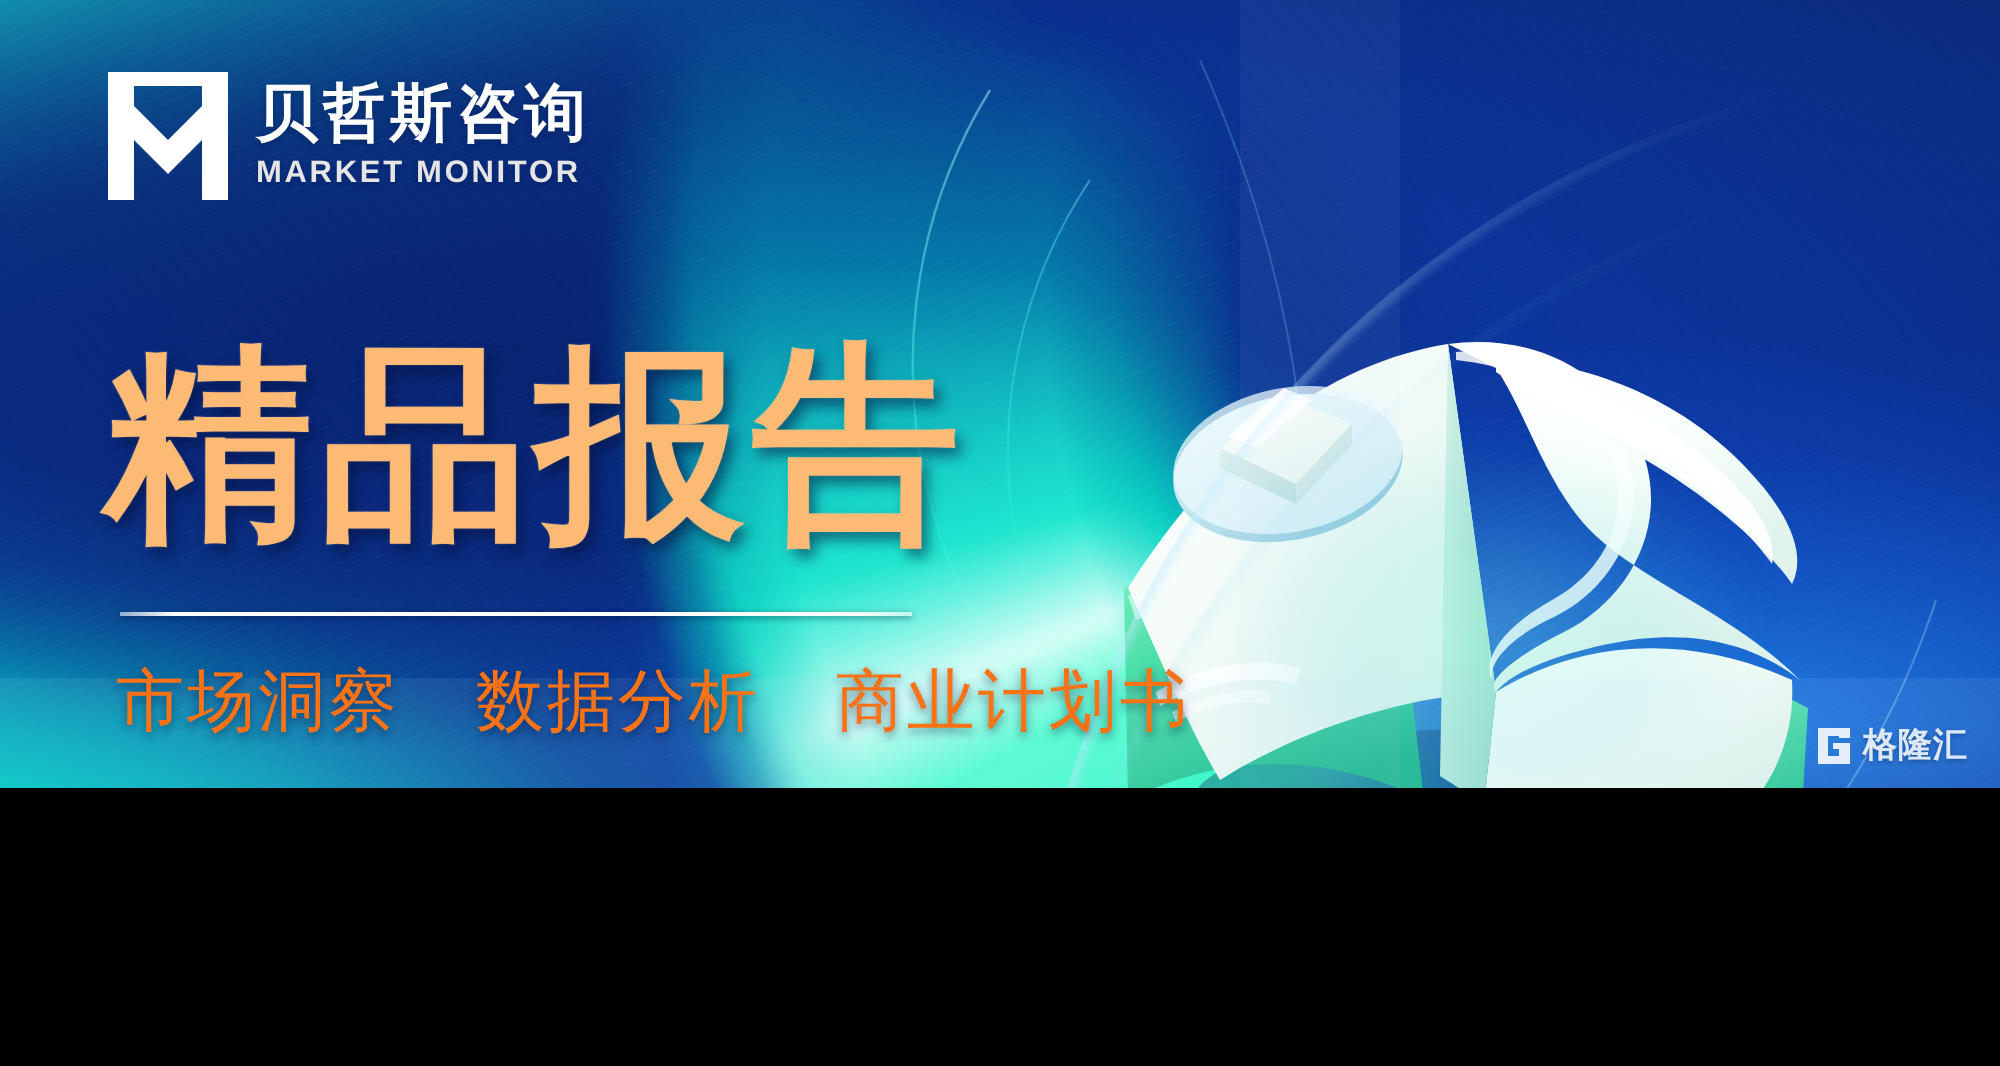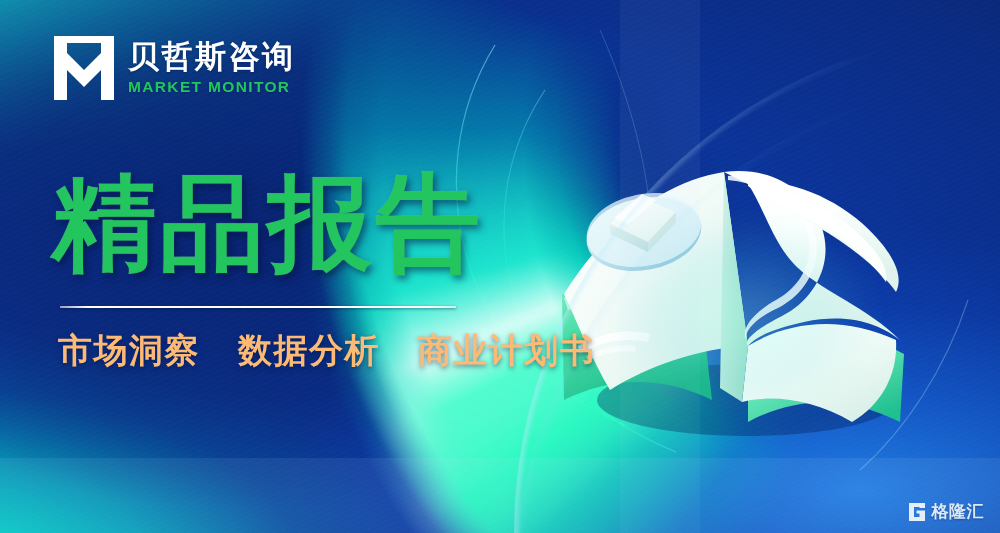--- a/index.html
+++ b/index.html
@@ -4,21 +4,21 @@
 <title>精品报告</title>
 <style>
   html, body {
     margin: 0;
     padding: 0;
     background: #000;
   }
   #banner {
     position: relative;
     width: 1000px;
-    height: 533px;
+    height: 394px;
     overflow: hidden;
     font-family: "Liberation Sans", "DejaVu Sans", sans-serif;
     background: #0b2f9c;
     isolation: isolate;
   }
 
   
   .bg-layer { position: absolute; inset: 0; pointer-events: none; }
 
   
@@ -214,51 +214,51 @@
   .logo-text { display: flex; flex-direction: column; justify-content: center; }
   .logo-cn {
     color: #ffffff;
     font-size: 31px;
     font-weight: 700;
     letter-spacing: 2.5px;
     line-height: 1.12;
     text-shadow: 0 1px 3px rgba(0,20,60,0.35);
   }
   .logo-en {
-    color: #22c55e;
+    color: #e5e5e5;
     font-size: 15.5px;
     font-weight: 700;
     letter-spacing: 1.35px;
     margin-top: 4px;
     text-shadow: 0 1px 2px rgba(0,20,60,0.3);
   }
 
   .headline {
     position: absolute; left: 52px; top: 168px;
-    color: #22c55e;
+    color: #fdba74;
     font-size: 104px;
     font-weight: 900;
     letter-spacing: 4px;
     line-height: 1.06;
     white-space: nowrap;
     text-shadow: 3px 4px 7px rgba(3,16,60,0.55), 0 0 1px rgba(255,255,255,0.4);
   }
 
   .rule {
     position: absolute; left: 60px; top: 306px;
     width: 396px; height: 2px;
     background: linear-gradient(90deg, rgba(255,255,255,0.55) 0%, #ffffff 7%, #ffffff 93%, rgba(255,255,255,0.55) 100%);
     box-shadow: 0 1px 3px rgba(0,15,55,0.5);
   }
 
   .subline {
     position: absolute; left: 58px; top: 328px;
-    color: #fdba74;
+    color: #f97316;
     font-size: 34px;
-    font-weight: 700;
+    font-weight: 400;
     letter-spacing: 1.5px;
     white-space: nowrap;
     text-shadow: 0 2px 5px rgba(3,18,62,0.5);
   }
   .subline .gap { display: inline-block; width: 16px; }
 
   .watermark {
     position: absolute; right: 16px; bottom: 10px;
     display: flex; align-items: center; gap: 5px;
     opacity: .88;

